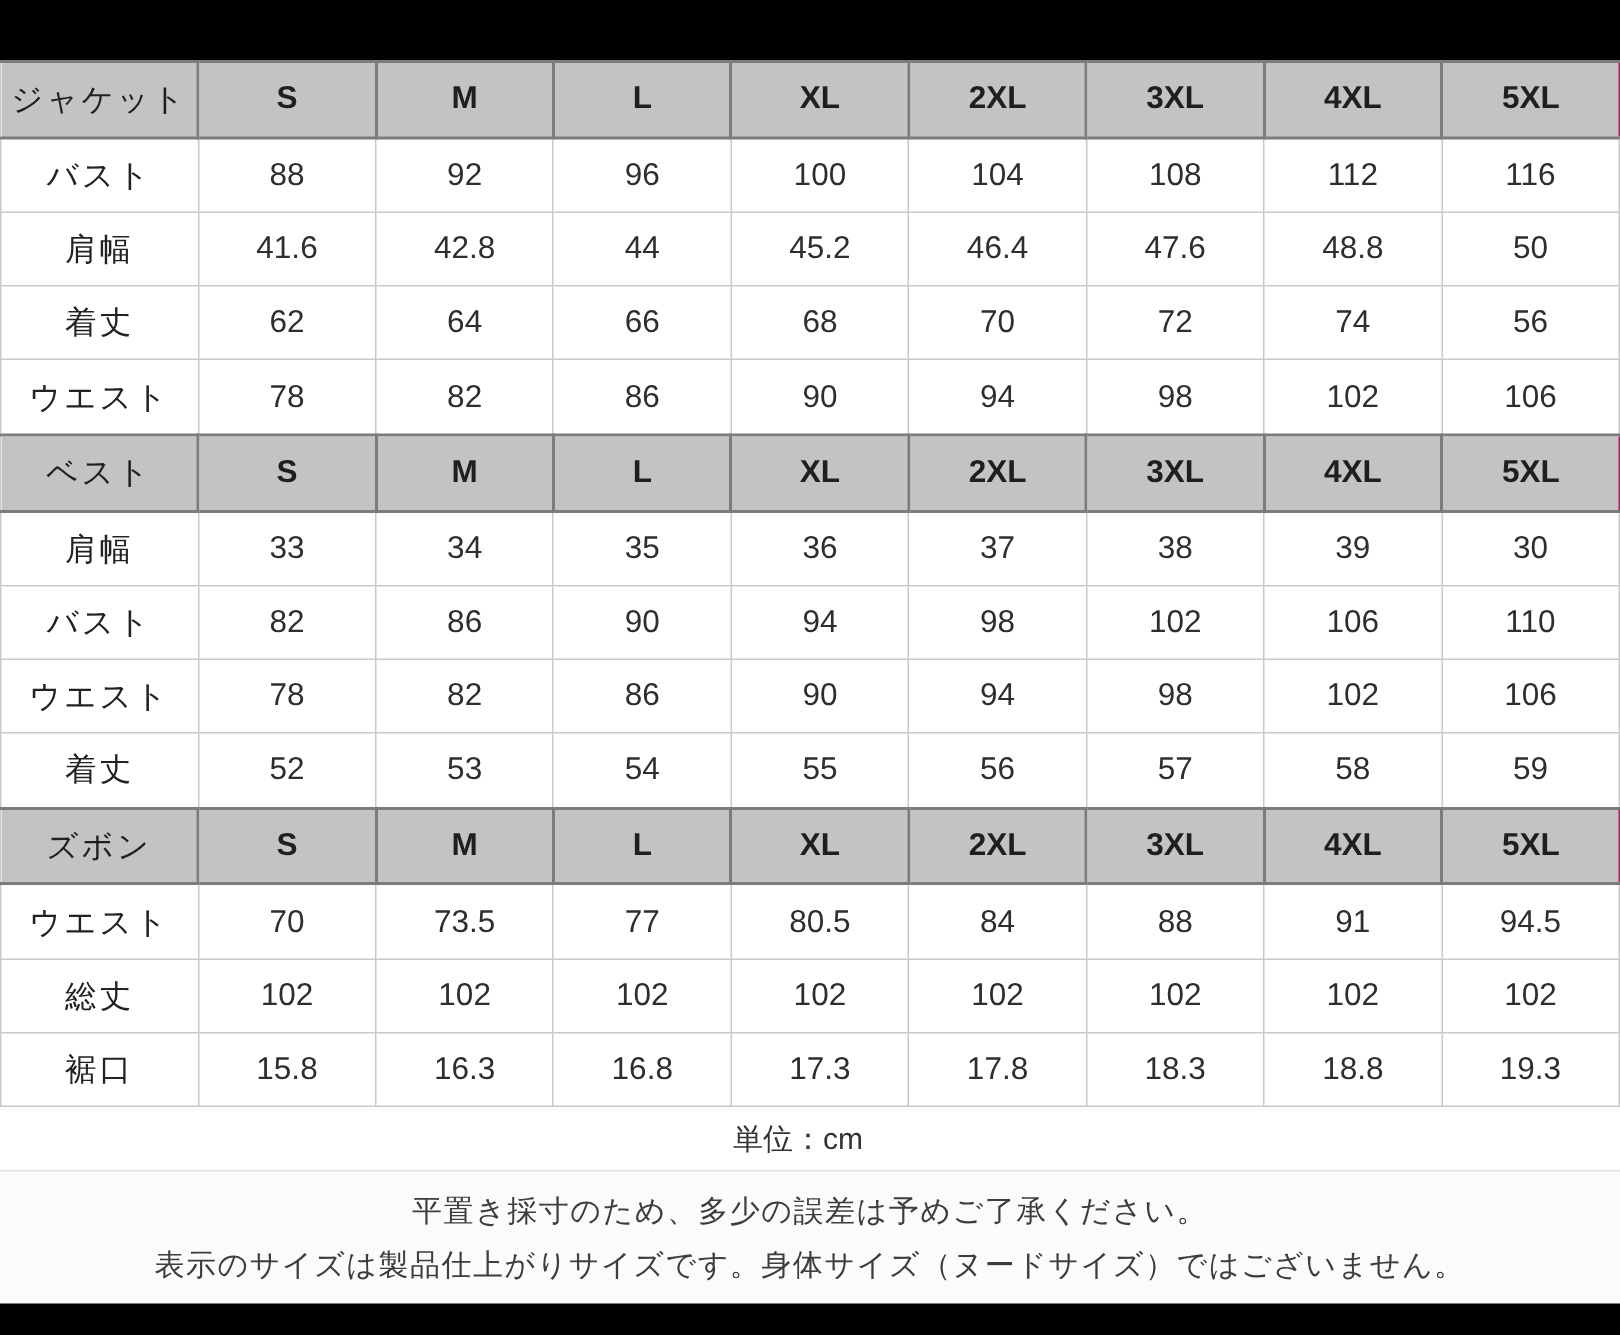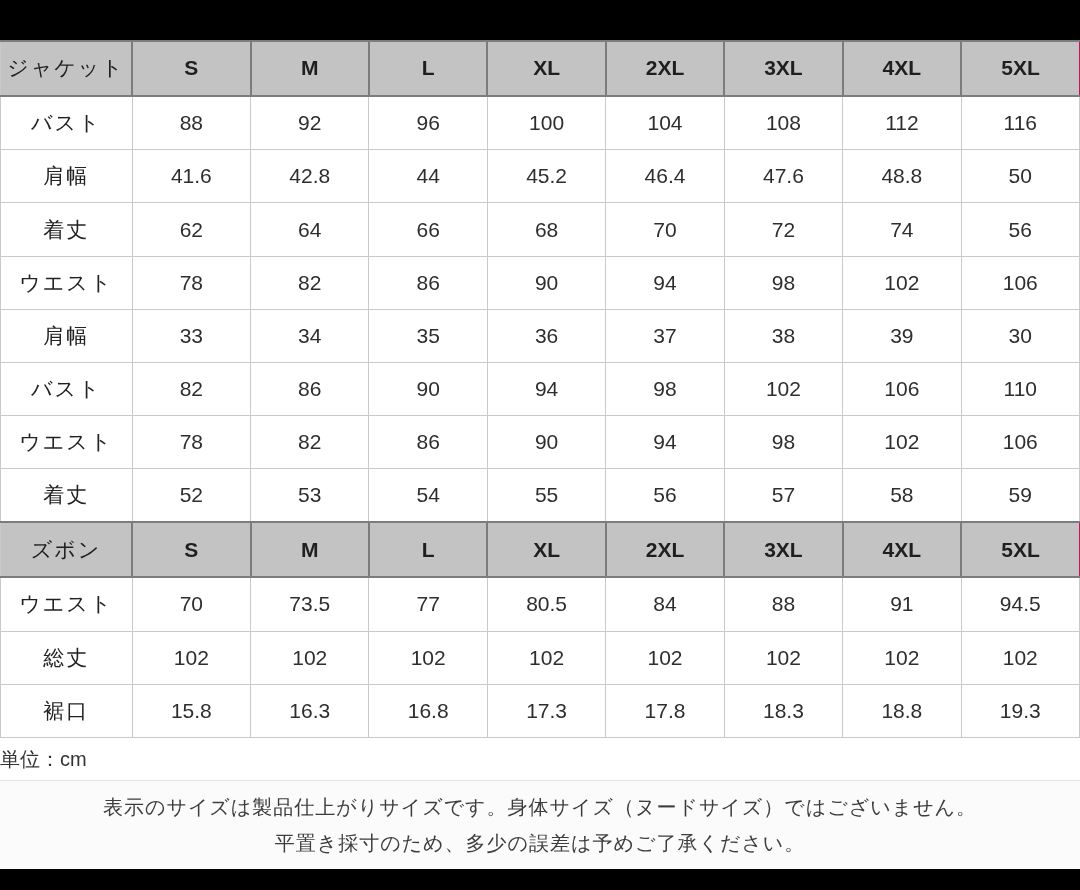--- a/index.html
+++ b/index.html
@@ -35,21 +35,21 @@
 
   tr.data-row td {
     background:#ffffff;
     border:1px solid #c9c9c9;
     font-size:21px; color:#2e2e2e;
   }
   tr.data-row td.row-label { color:#222222; letter-spacing:2px;margin-left:24px; }
 
   .unit-row {
     height:42px; flex:none;
-    display:flex; align-items:center; justify-content:flex-start;
+    display:flex; align-items:center; justify-content:center;
     padding-right:16px; box-sizing:border-box;
     font-size:20px; color:#333333;
     background:#ffffff;
   }
 
   .notes {
     height:88px; flex:none;
     background:#fbfbfb;
     border-top:1px solid #e3e3e3;
     display:flex; flex-direction:column; align-items:center; justify-content:center;
@@ -128,20 +128,31 @@
           <td class="row-label">ウエスト</td>
           <td>78</td>
           <td>82</td>
           <td>86</td>
           <td>90</td>
           <td>94</td>
           <td>98</td>
           <td>102</td>
           <td>106</td>
         </tr>
+        <tr class="section-header">
+          <th class="row-label">ベスト</th>
+          <th>S</th>
+          <th>M</th>
+          <th>L</th>
+          <th>XL</th>
+          <th>2XL</th>
+          <th>3XL</th>
+          <th>4XL</th>
+          <th>5XL</th>
+        </tr>
         <tr class="data-row">
           <td class="row-label">肩幅</td>
           <td>33</td>
           <td>34</td>
           <td>35</td>
           <td>36</td>
           <td>37</td>
           <td>38</td>
           <td>39</td>
           <td>30</td>
@@ -224,19 +235,19 @@
           <td>19.3</td>
         </tr>
       </tbody>
   </table>
 
   <div class="unit-row">
     <span>単位：cm</span>
   </div>
 
   <div class="notes">
+    <p>平置き採寸のため、多少の誤差は予めご了承ください。</p>
     <p>表示のサイズは製品仕上がりサイズです。身体サイズ（ヌードサイズ）ではございません。</p>
-    <p>平置き採寸のため、多少の誤差は予めご了承ください。</p>
   </div>
 
   <div class="bottom-bar"></div>
 
 </div>
 
 </body></html>

